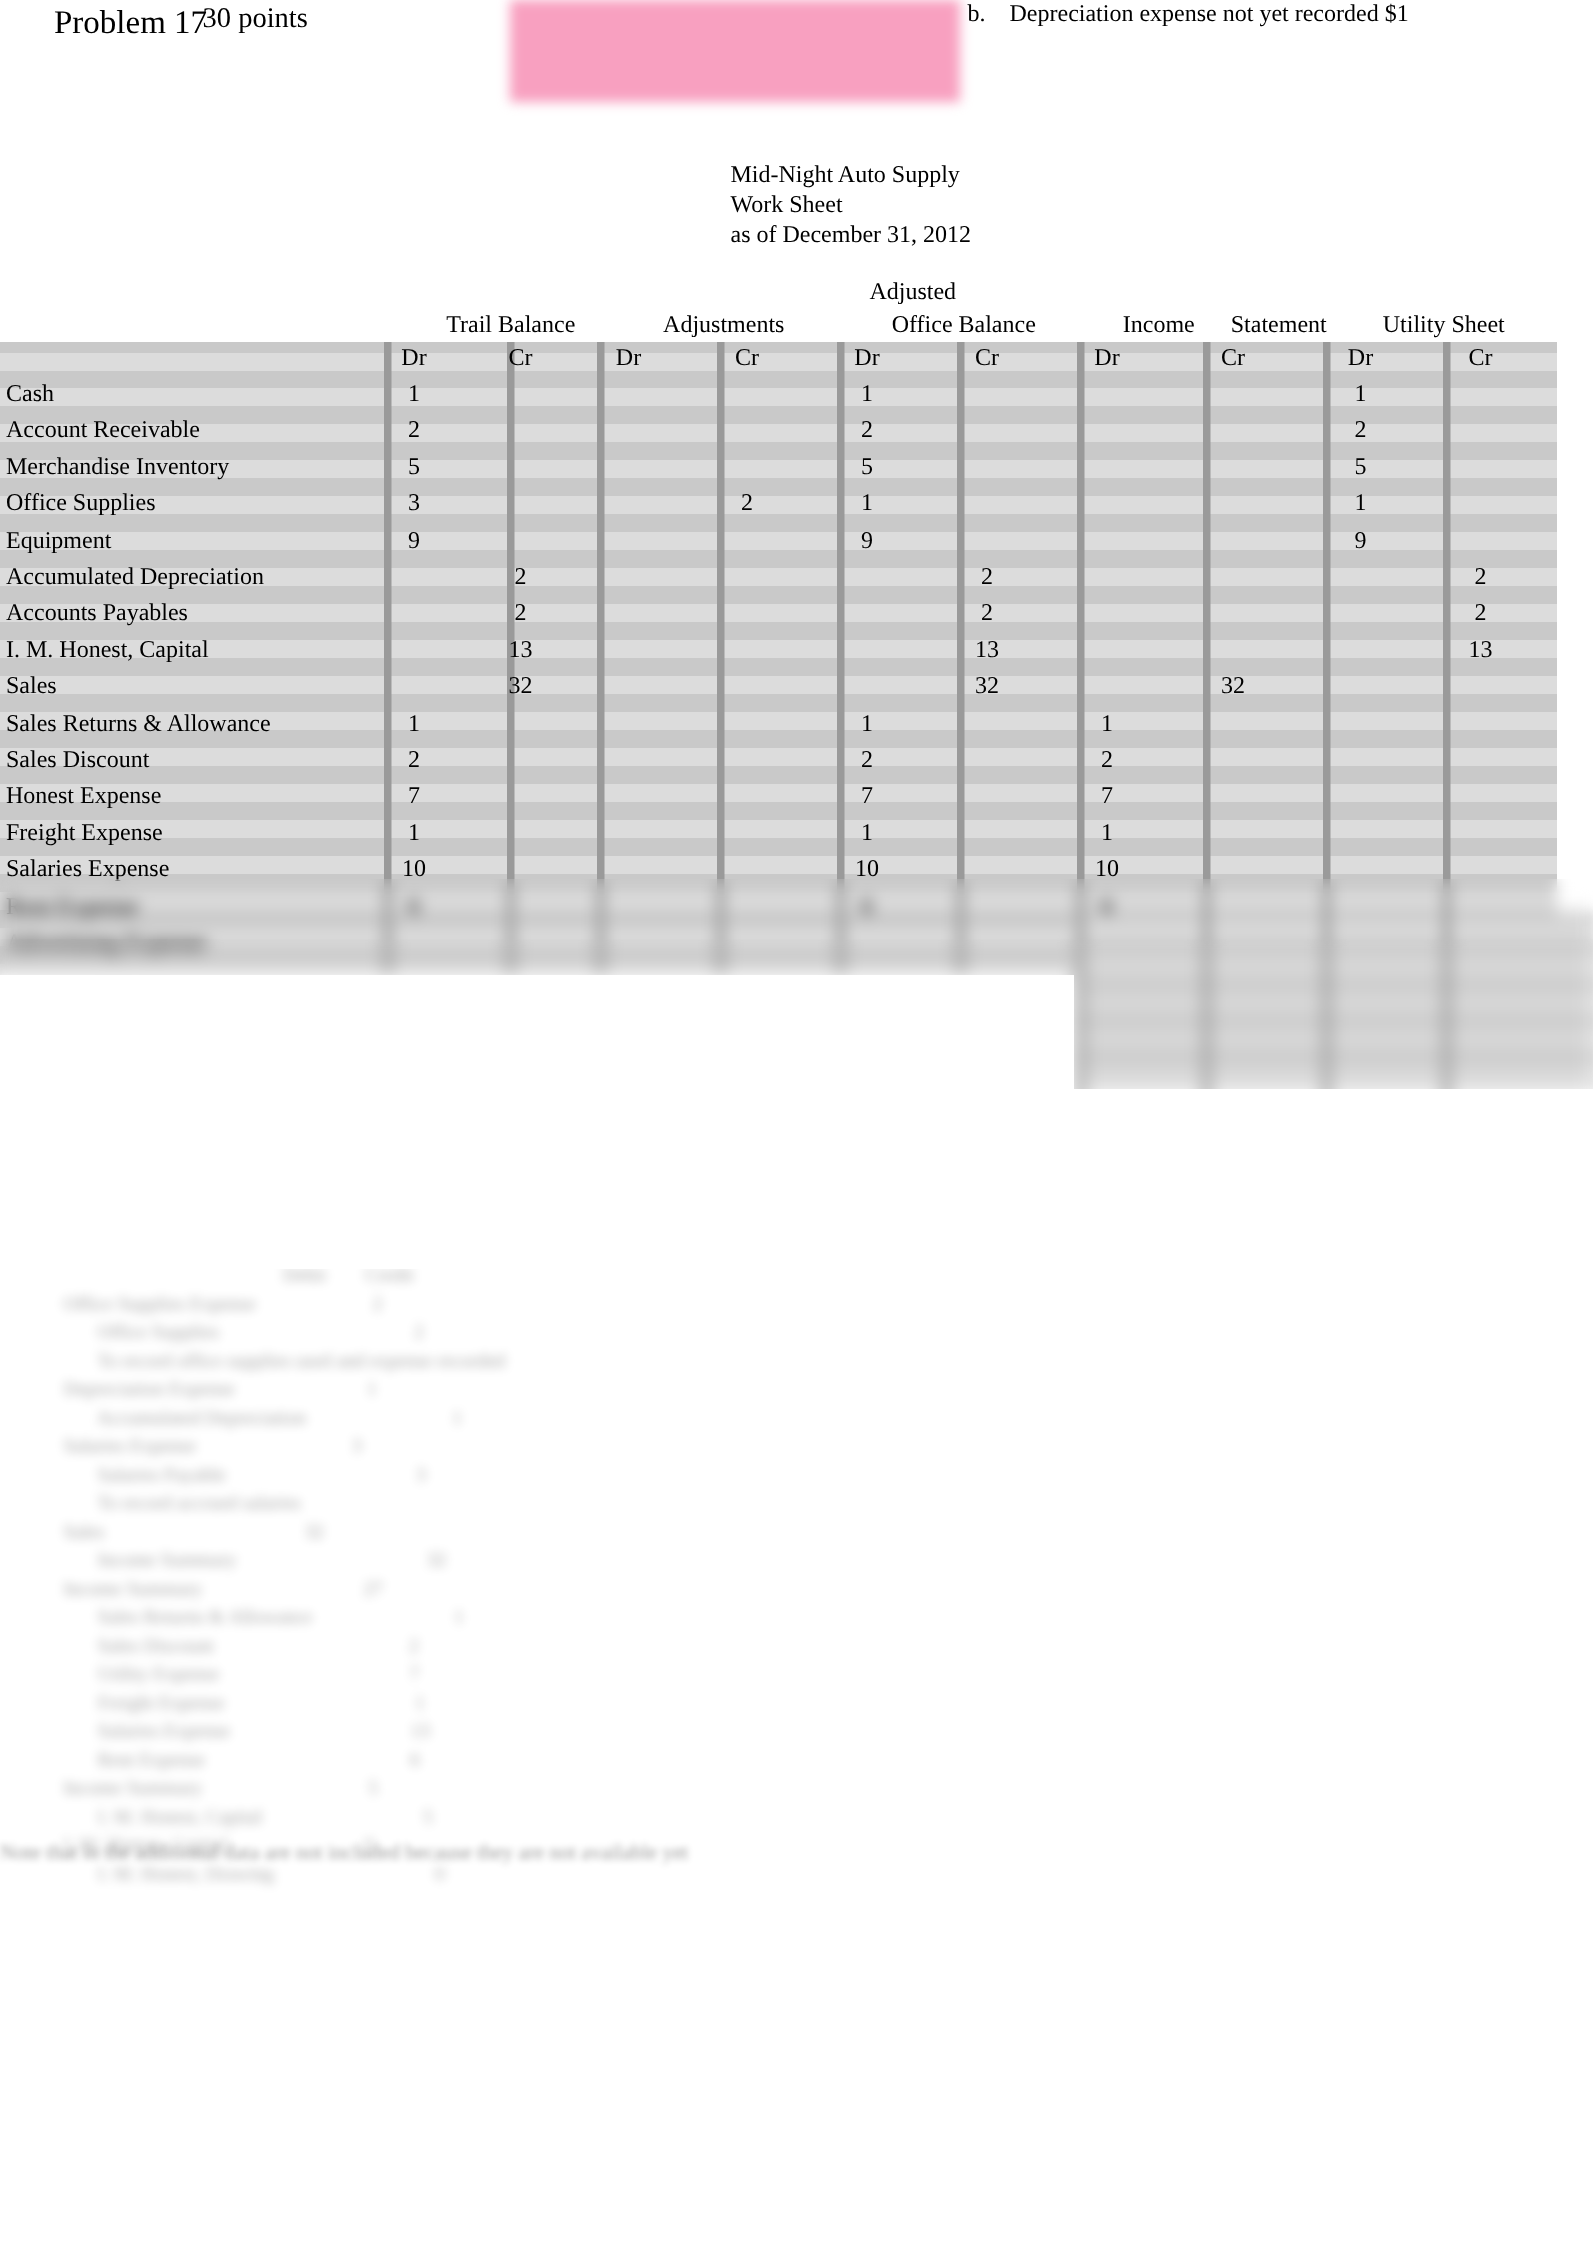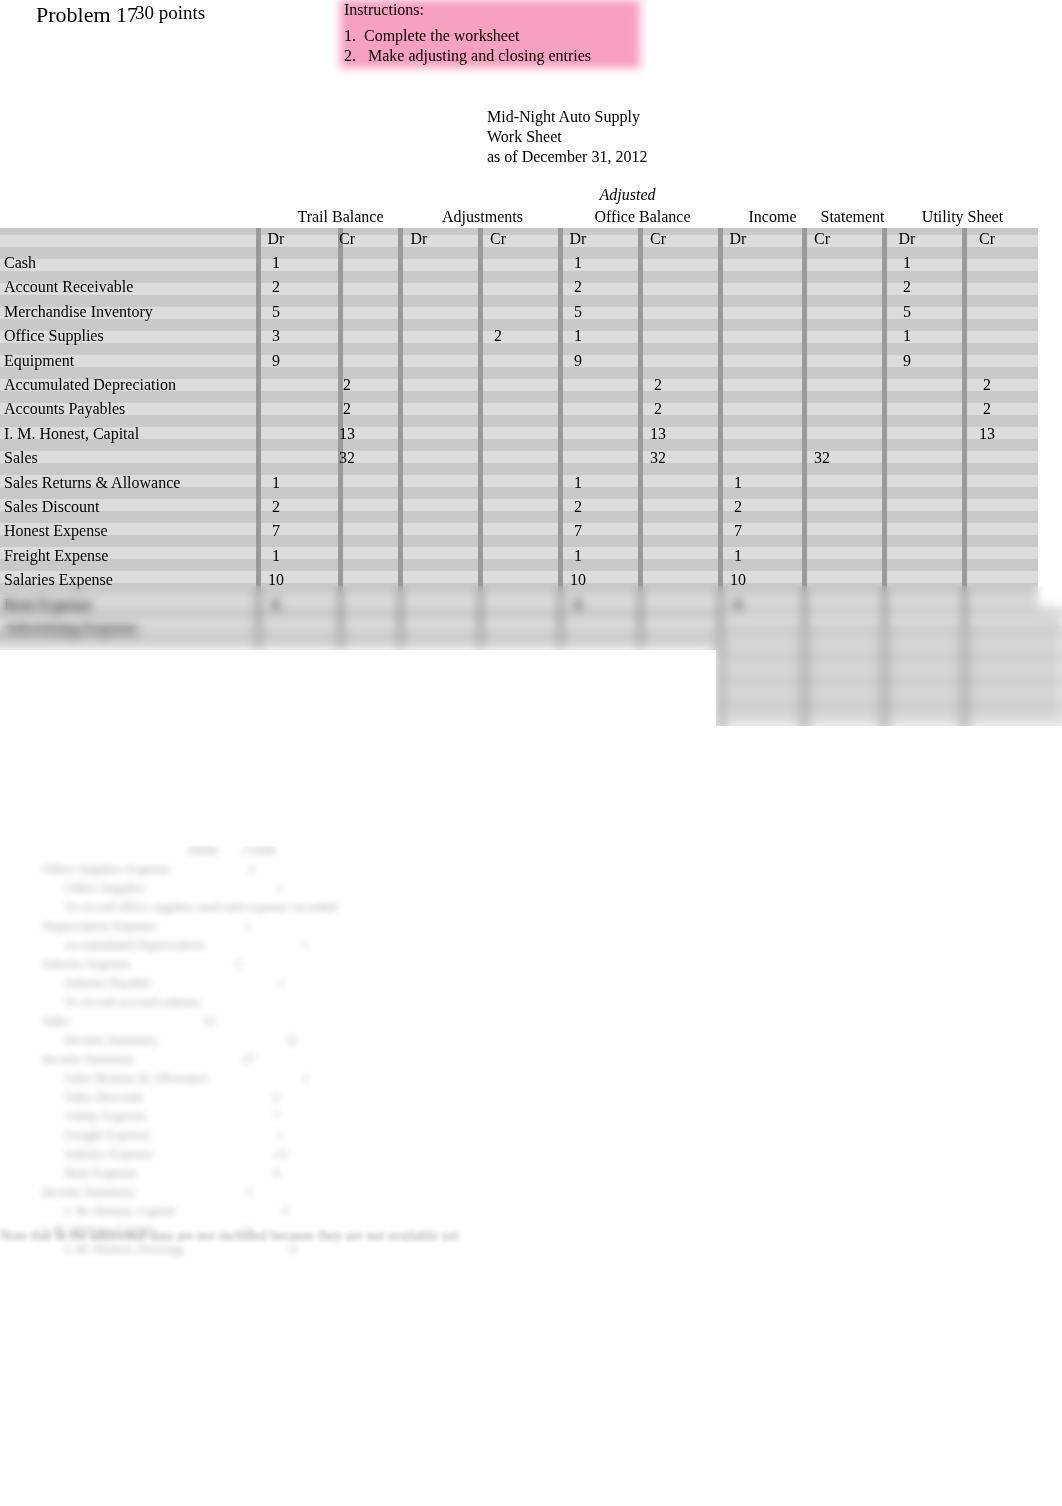--- a/index.html
+++ b/index.html
@@ -237,27 +237,23 @@
 <body>
 
 <div id="top-header">
 
   <div id="problem-title">Problem 17</div>
 
   <div id="problem-points">30 points</div>
 
   <div id="instructions-box"></div>
 
-  <div id="instructions-content">
-    <span class="ins-head">Instructions:</span>
-    <span class="ins-item">1.  Complete the worksheet</span>
-    <span class="ins-item">2.   Make adjusting and closing entries</span>
-  </div>
 
   <div id="additional-data">
+    <span class="ad-item">b.    Depreciation expense not yet recorded $1</span>
   </div>
 </div>
 
 <div id="ws-title">
   <span>Mid-Night Auto Supply</span>
   <span>Work Sheet</span>
   <span>as of December 31, 2012</span>
 </div>
 
 <div id="worksheet">
@@ -271,21 +267,21 @@
       <div class="vline" style="left: 558px;"></div>
       <div class="vline" style="left: 638px;"></div>
       <div class="vline ext" style="left: 718px;"></div>
       <div class="vline ext" style="left: 802px;"></div>
       <div class="vline ext" style="left: 882px;"></div>
       <div class="vline ext" style="left: 962px;"></div>
     </div>
   <div id="grp-headers">
       <div class="grp" style="left: 263px; width: 155px; top: 22px;">Trail Balance</div>
       <div class="grp" style="left: 405px; width: 155px; top: 22px;">Adjustments</div>
-      <div class="grp" style="left: 550px; width: 155px; top: 0px; font-style: italic;">Adjusted</div>
+      <div class="grp" style="left: 531px; width: 155px; top: 0px;">Adjusted</div>
       <div class="grp" style="left: 565px; width: 155px; top: 22px;">Office Balance</div>
       <div class="grp" style="left: 725px; width: 95px; top: 22px;">Income</div>
       <div class="grp" style="left: 805px; width: 95px; top: 22px;">Statement</div>
       <div class="grp" style="left: 885px; width: 155px; top: 22px;">Utility Sheet</div>
     </div>
   <div id="col-headers">
       <div class="trow colhdr" style="top: 44px;">
         <div class="cell" style="left: 248px;">Dr</div>
         <div class="cell" style="left: 319px;">Cr</div>
         <div class="cell" style="left: 391px;">Dr</div>

